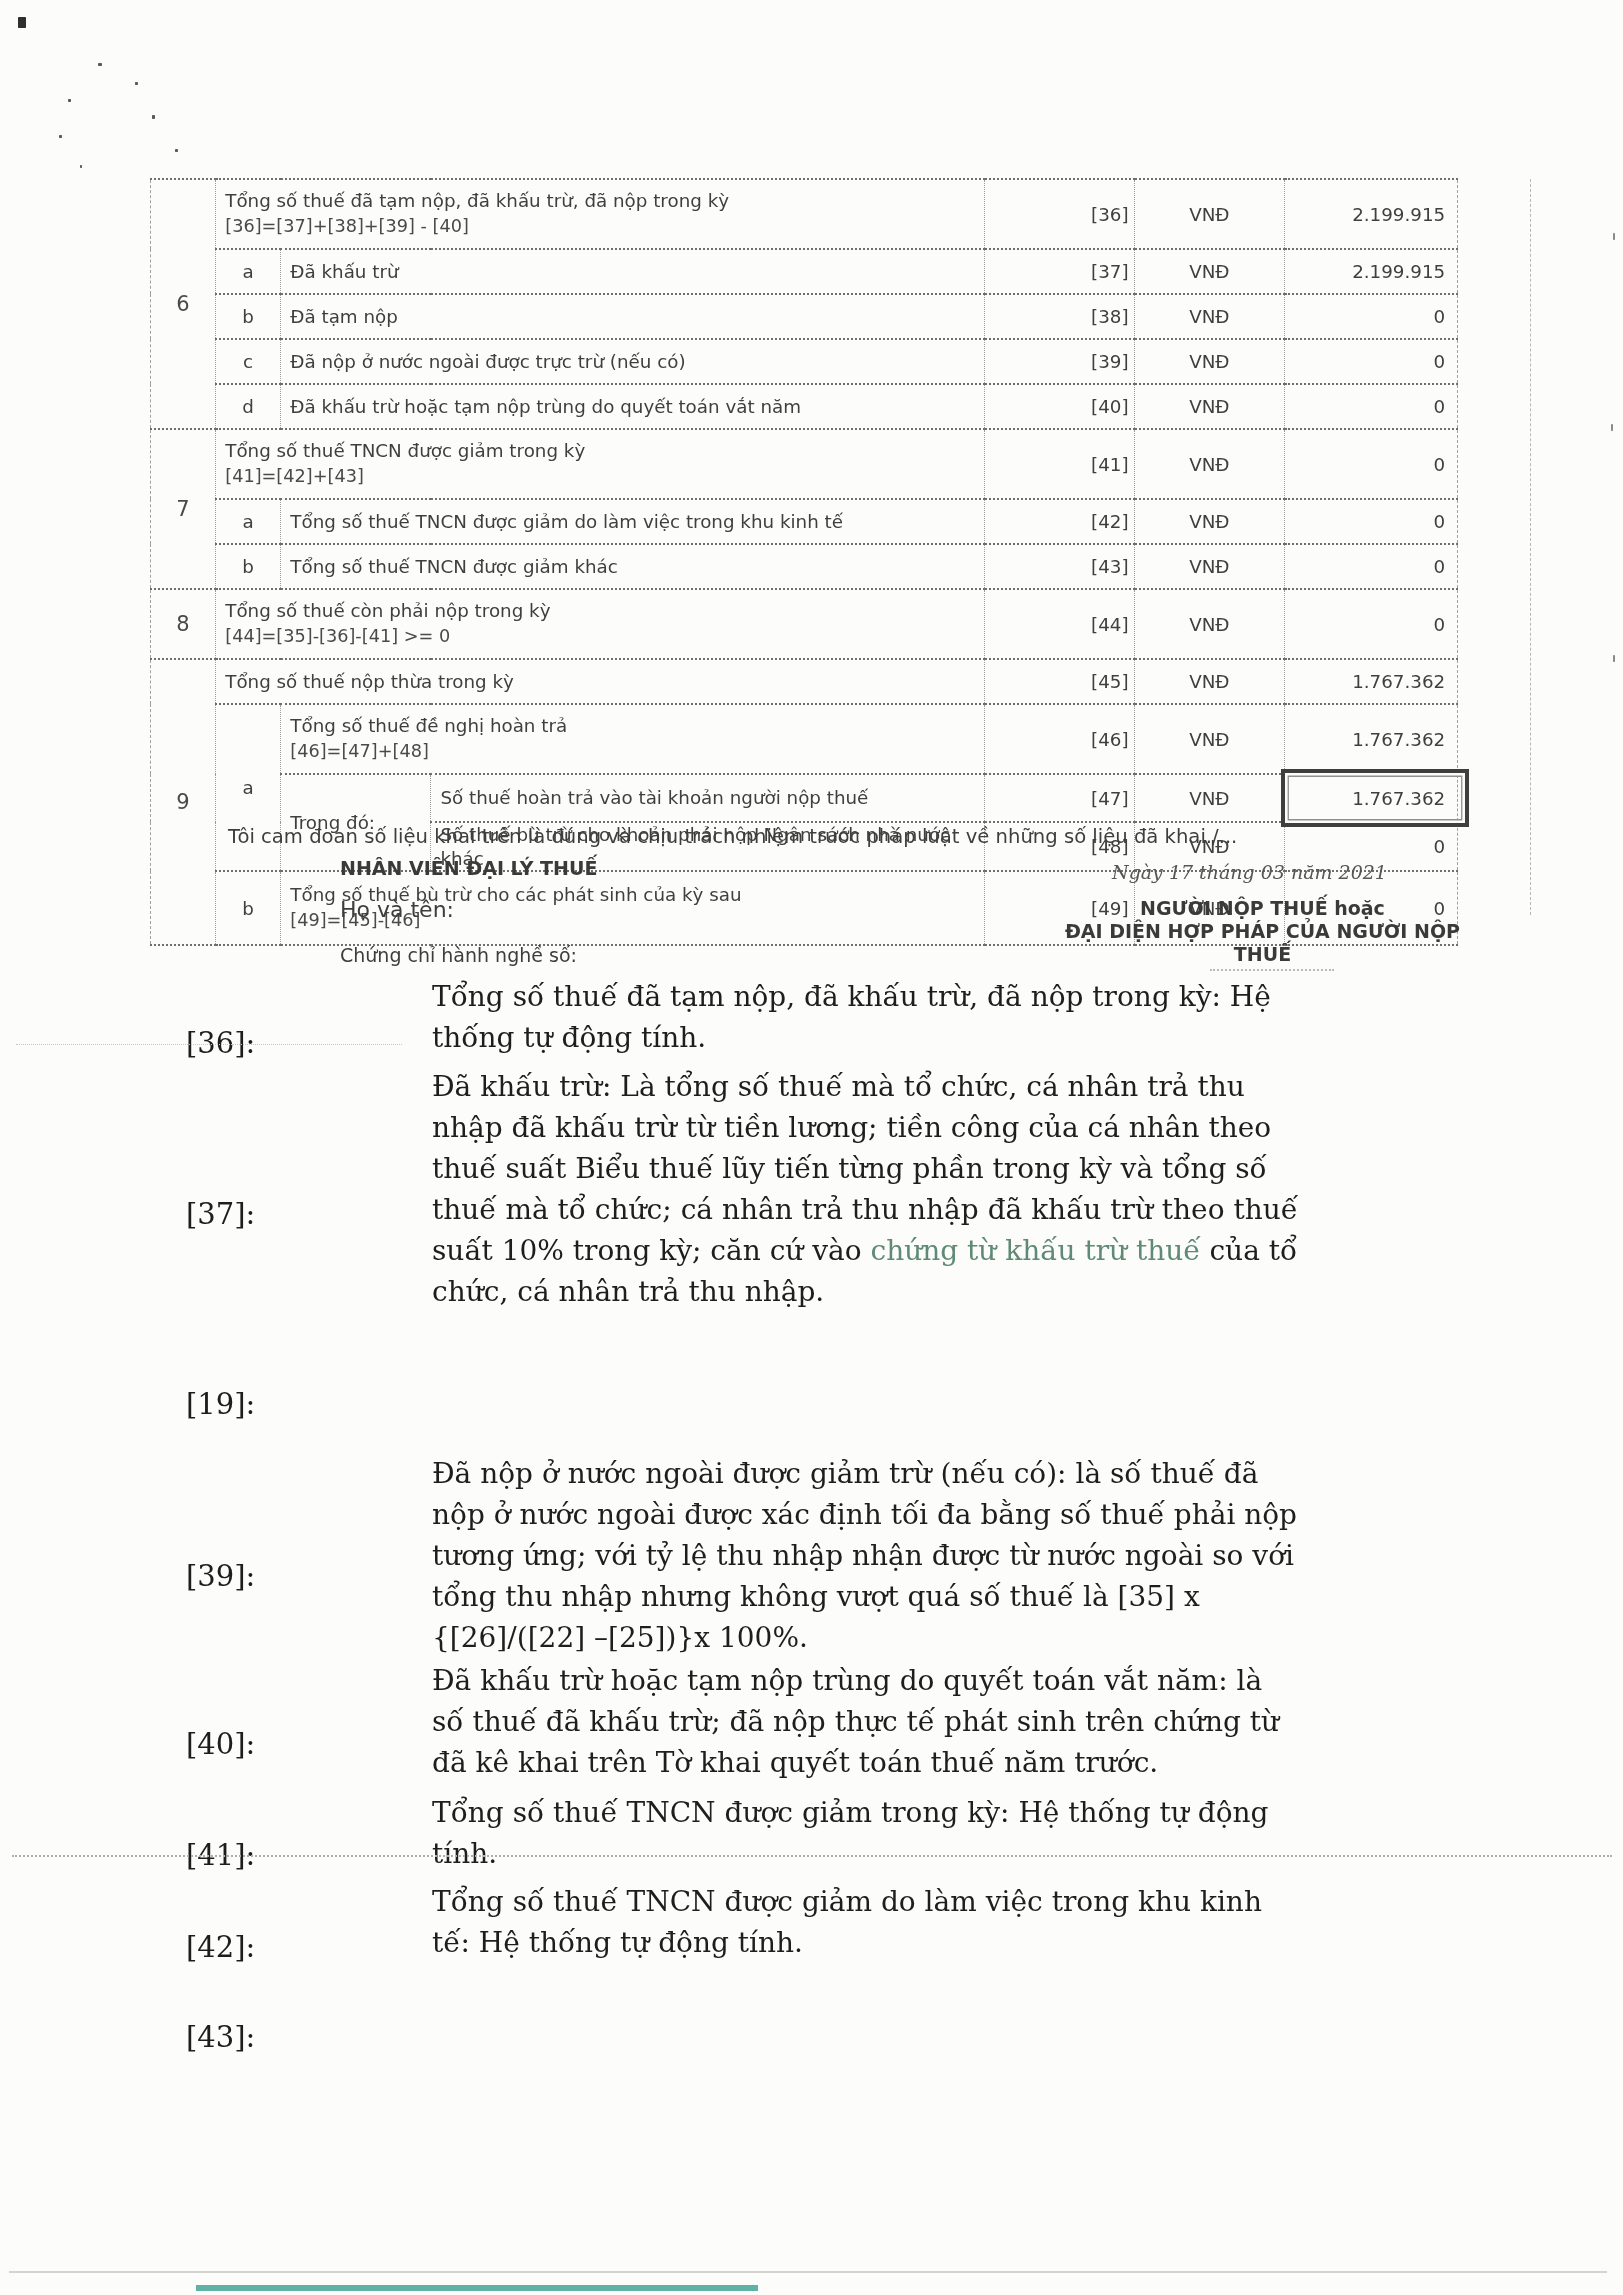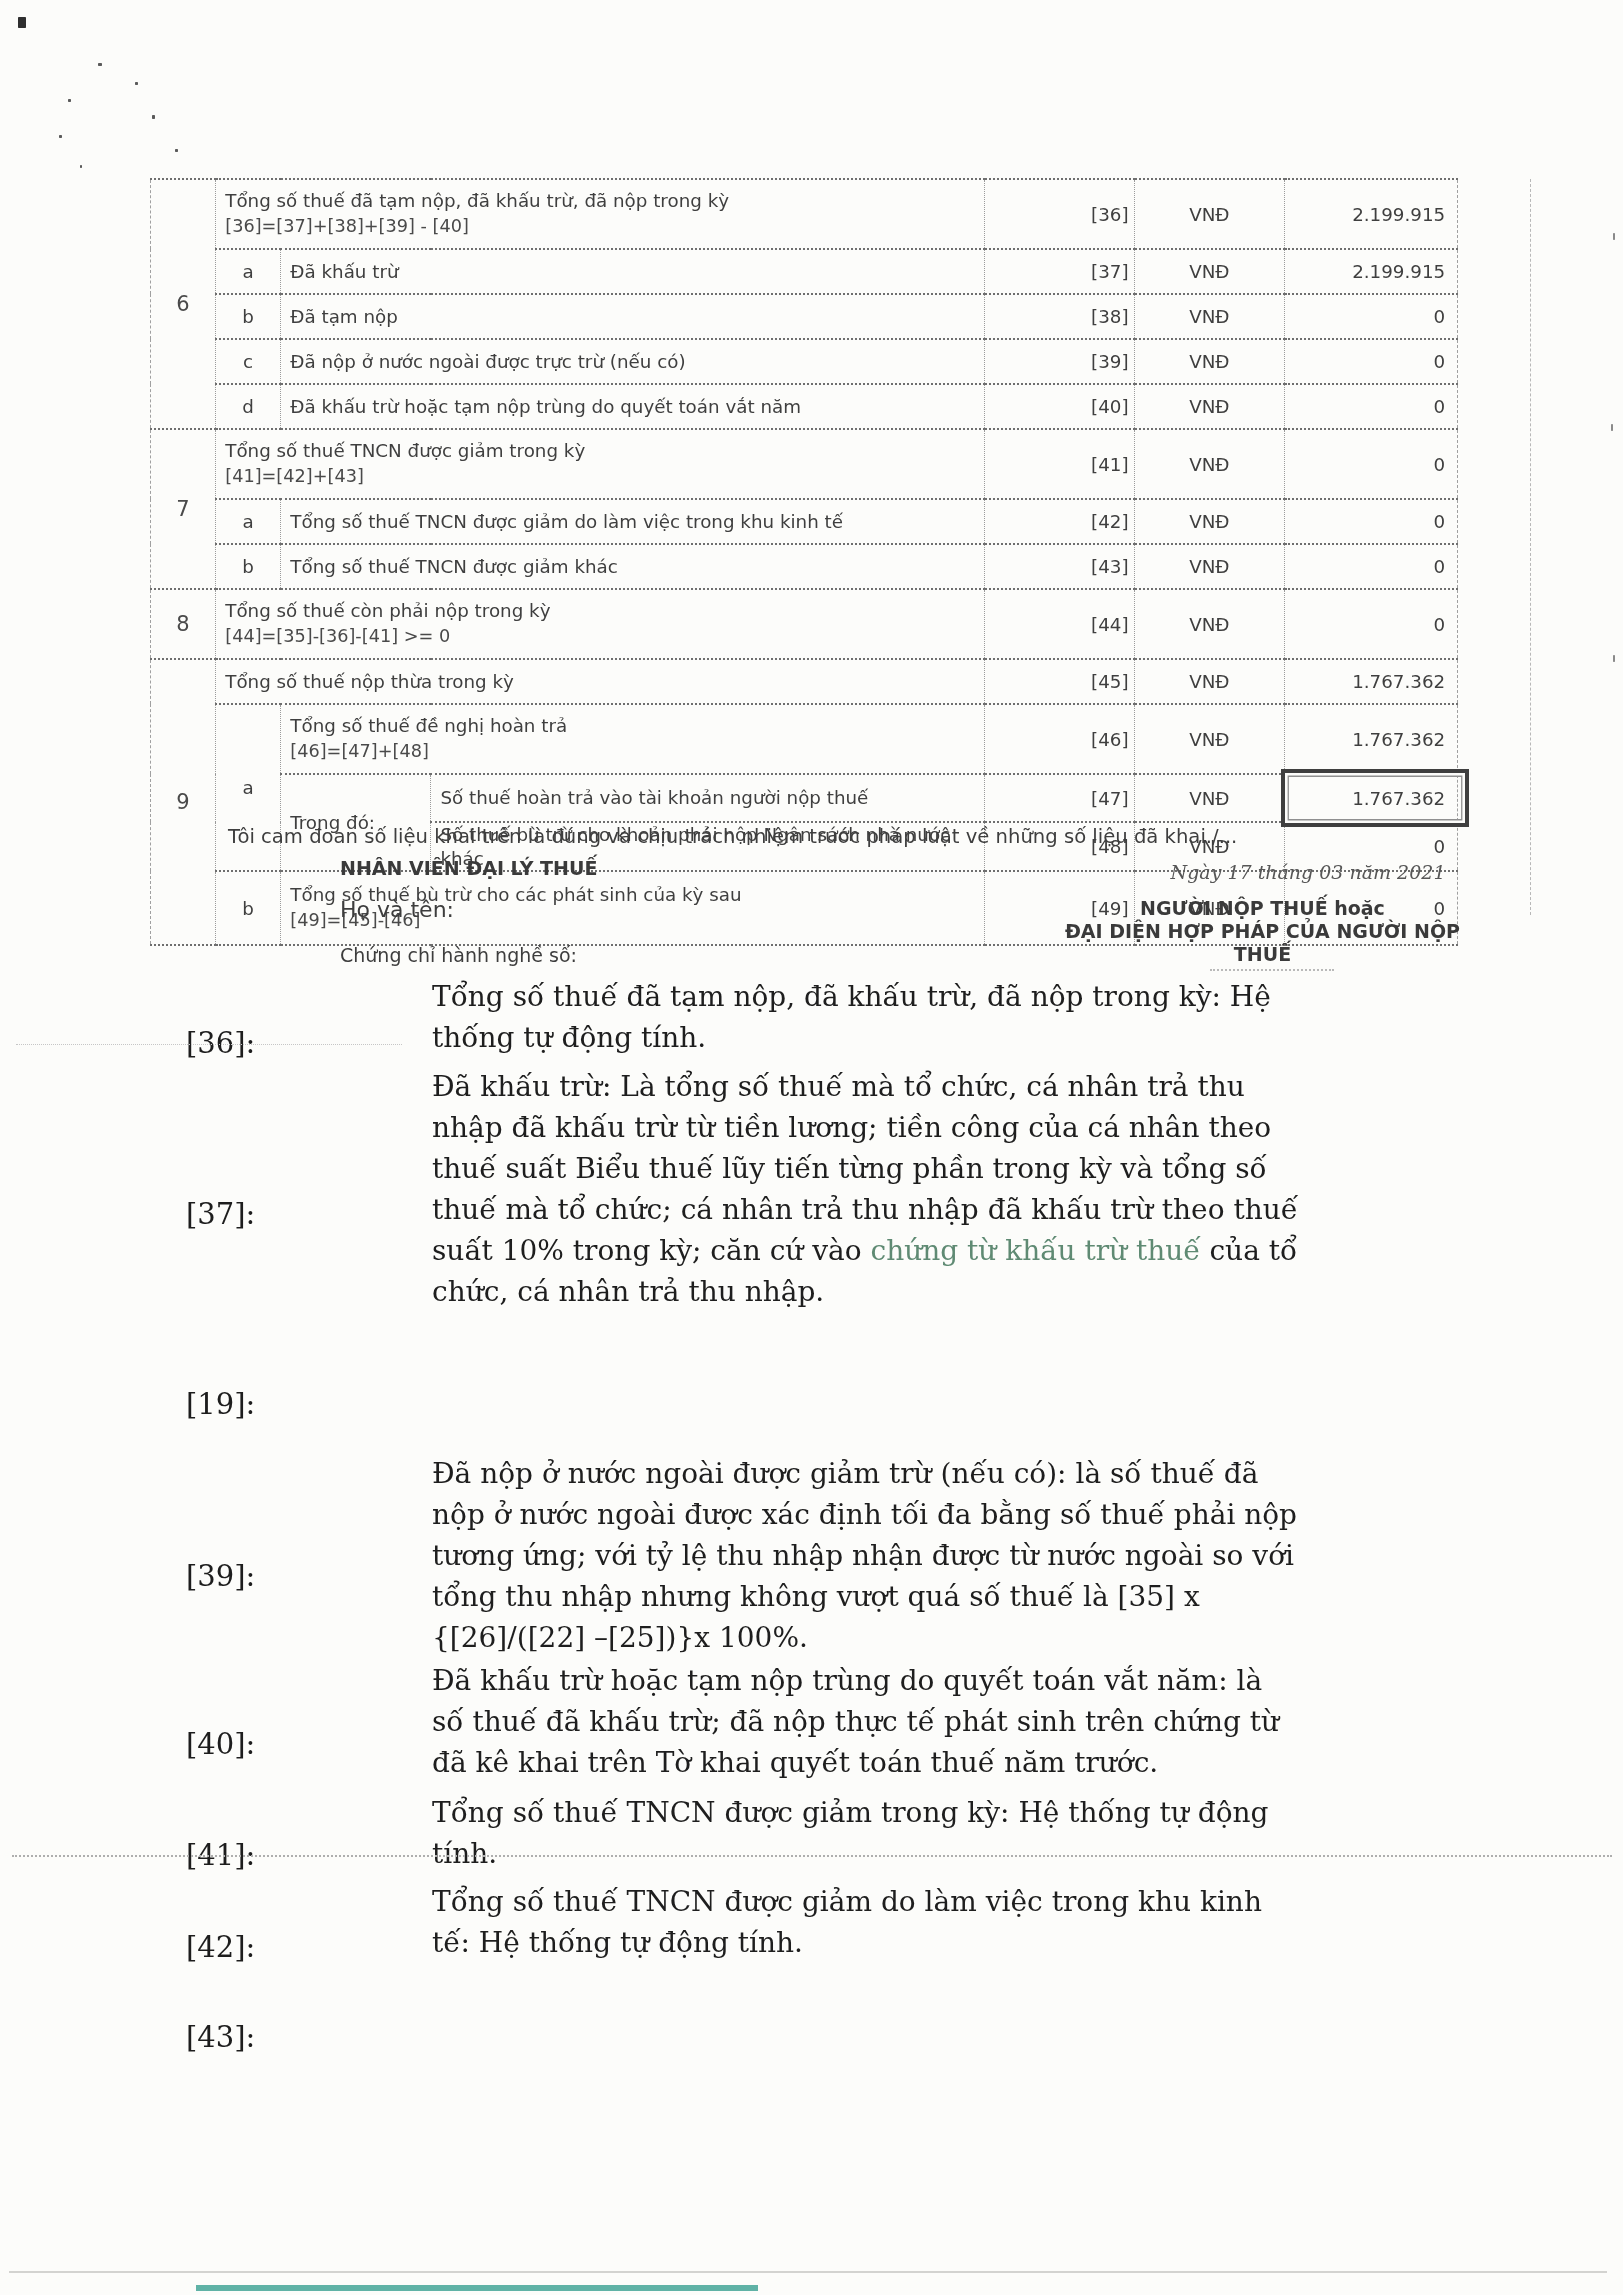--- a/index.html
+++ b/index.html
@@ -42,21 +42,21 @@
   .hl-box{
     position:absolute;top:-5.9px;bottom:-5.9px;left:-3.9px;right:-11.8px;
     border:4.6px solid #3f3f3f;
     box-shadow:inset 0 0 0 2.6px #fcfcfa, inset 0 0 0 3.9px #909090;
     pointer-events:none;
   }
   
   .abs{position:absolute;}
   .decl-statement{left:228px;top:825px;width:1243px;font-size:19.6px;color:#3e3e3e;}
   .agent-title{left:340px;top:857px;font-size:19px;font-weight:bold;color:#3a3a3a;}
-  .date-line{left:1112px;top:861px;width:392px;text-align:center;
+  .date-line{left:1112px;top:861px;width:392px;text-align:left;
     font-family:"DejaVu Serif","Liberation Serif",serif;font-style:italic;
     font-size:19px;color:#565656;}
   .name-label{left:340px;top:897px;font-size:22px;}
   .cert-label{left:340px;top:944px;font-size:19px;}
   .taxpayer-title{left:1040px;top:897px;width:445px;text-align:center;
     font-size:19px;font-weight:bold;line-height:23px;color:#3a3a3a;}
   .sig-dots{left:1210px;top:969px;width:124px;border-top:2px dotted #b9b9b9;}
   
   .exp-label{
     left:186px;width:111px;

